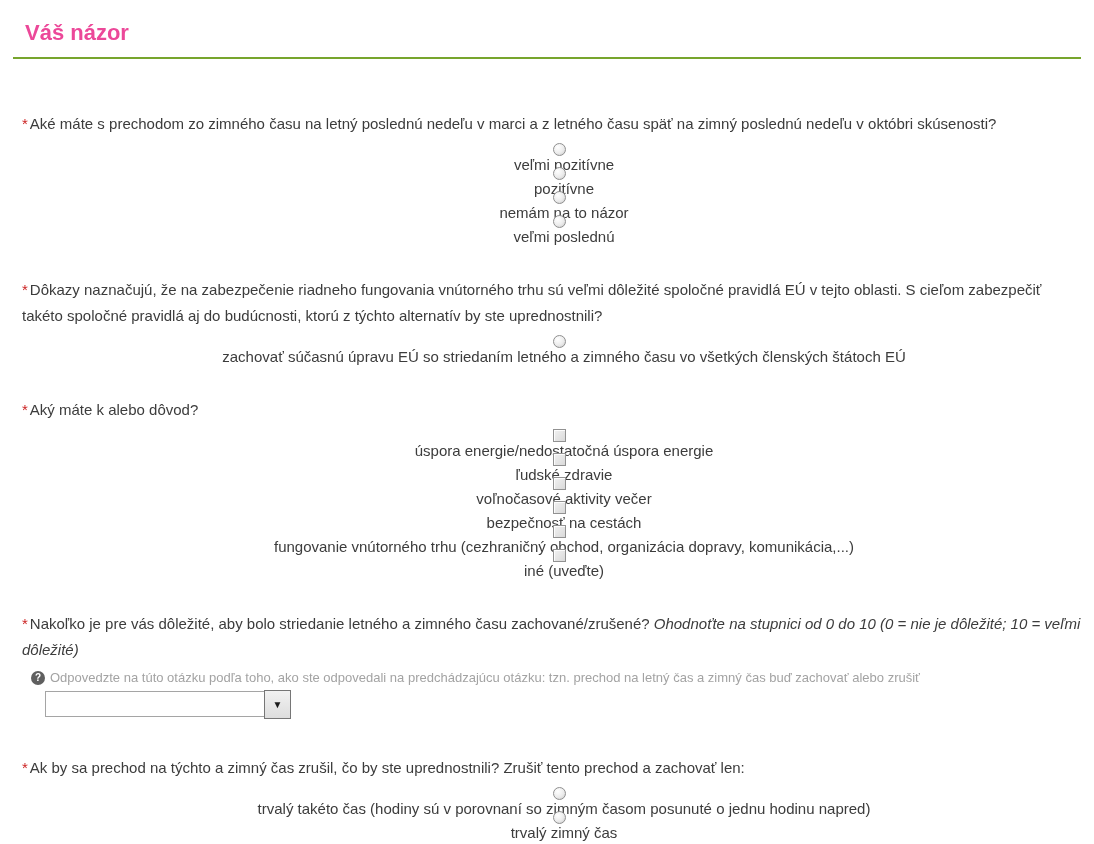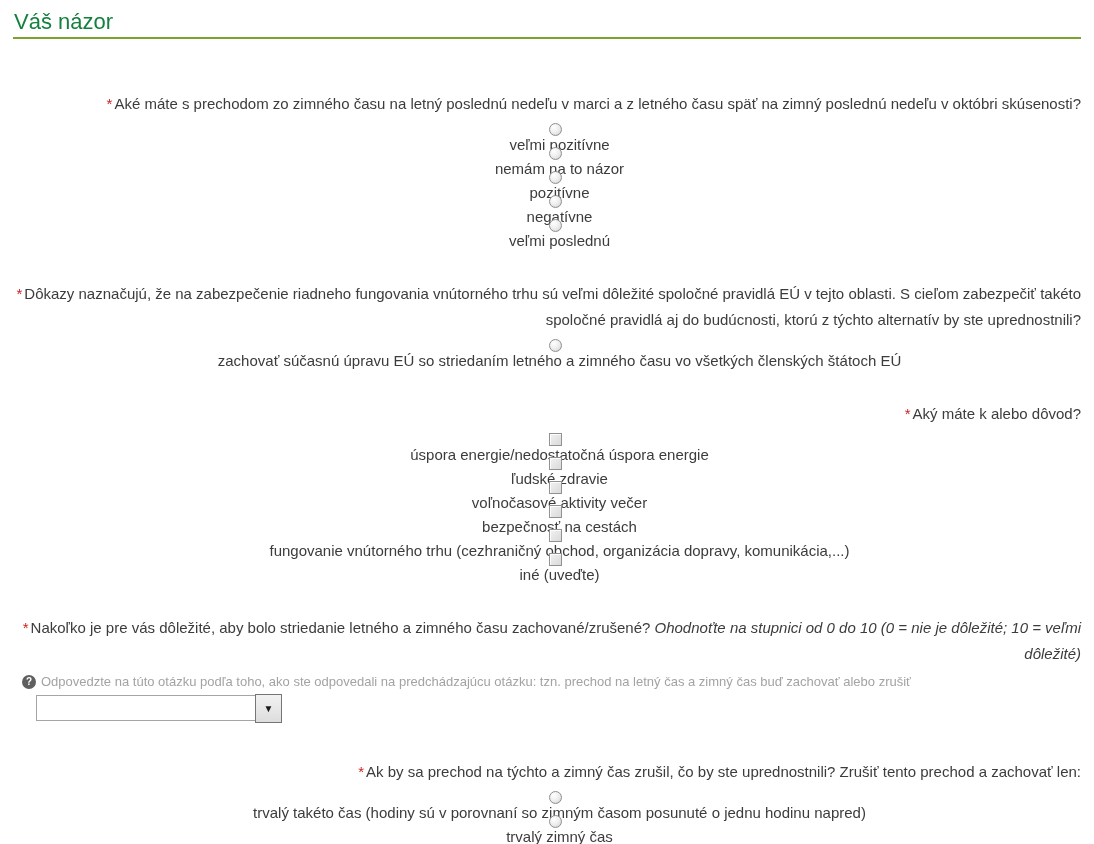--- a/index.html
+++ b/index.html
@@ -7,28 +7,28 @@
   body {
     width: 1094px; height: 844px;
     font-family: "Liberation Sans", sans-serif;
     font-size: 15px; color: #3c3c3c;
     overflow: hidden;
   }
   .container { padding: 8px 13px 0 13px; }
 
   .page-title {
     font-size: 22px; line-height: 25px;
-    color: #15803d; font-weight: normal; margin: 1px;
+    color: #ec4899; font-weight: bold; margin: 12px;
   }
   .title-rule {
     border: 0; border-bottom: 2px solid #77a52d;
     margin: 3px 0 0 0;
   }
 
-  .question { margin-left: 0; margin-top: 38px; text-align: right; }
+  .question { margin-left: 9px; margin-top: 38px; }
   .question.first { margin-top: 52px; }
   .question-text { line-height: 26px; color: #3c3c3c; }
   .req { color: #cc2222; margin-right: 2px; }
   .q-italic { font-style: italic; }
 
   .options { margin-left: 16px; margin-top: 6px; }
   .option {
     display: flex; align-items: center;
     height: 24px; cursor: default; flex-direction: column;
   }
@@ -91,29 +91,25 @@
 
   <div class="question first">
     <div class="question-text"><span class="req">*</span><span>Aké máte s prechodom zo zimného času na letný poslednú nedeľu v marci a z letného času späť na zimný poslednú nedeľu v októbri skúsenosti?</span></div>
     <div class="options">
       <label class="option">
           <span class="radio"></span>
           <span class="option-label">veľmi pozitívne</span>
         </label>
       <label class="option">
           <span class="radio"></span>
-          <span class="option-label">nemám na to názor</span>
-        </label>
-      <label class="option">
-          <span class="radio"></span>
           <span class="option-label">pozitívne</span>
         </label>
       <label class="option">
           <span class="radio"></span>
-          <span class="option-label">negatívne</span>
+          <span class="option-label">nemám na to názor</span>
         </label>
       <label class="option">
           <span class="radio"></span>
           <span class="option-label">veľmi poslednú</span>
         </label>
     </div>
   </div>
 
   <div class="question">
     <div class="question-text"><span class="req">*</span><span>Dôkazy naznačujú, že na zabezpečenie riadneho fungovania vnútorného trhu sú veľmi dôležité spoločné pravidlá EÚ v tejto oblasti. S cieľom zabezpečiť takéto spoločné pravidlá aj do budúcnosti, ktorú z týchto alternatív by ste uprednostnili?</span></div>

